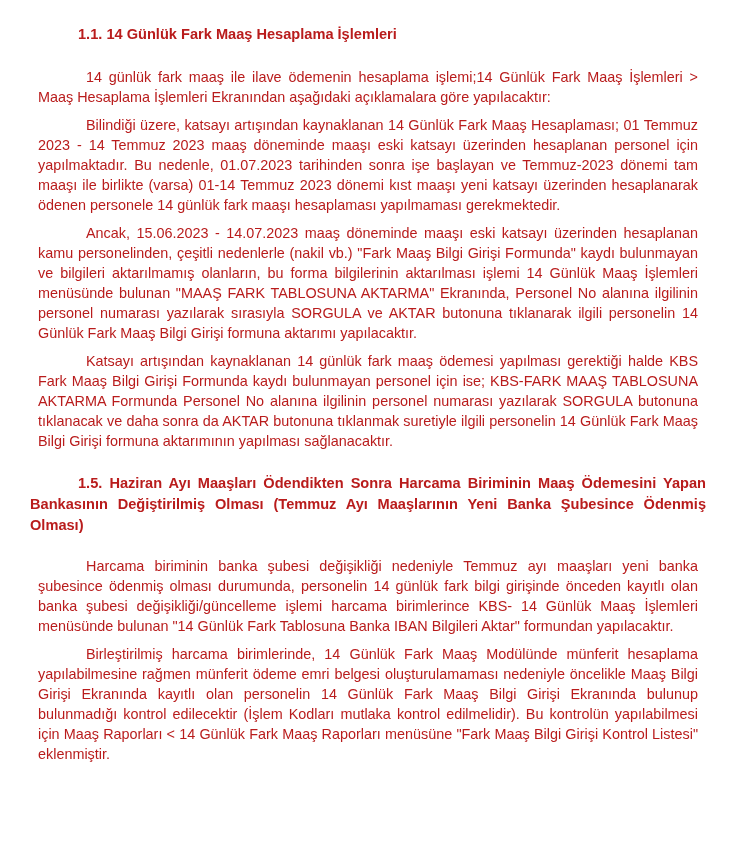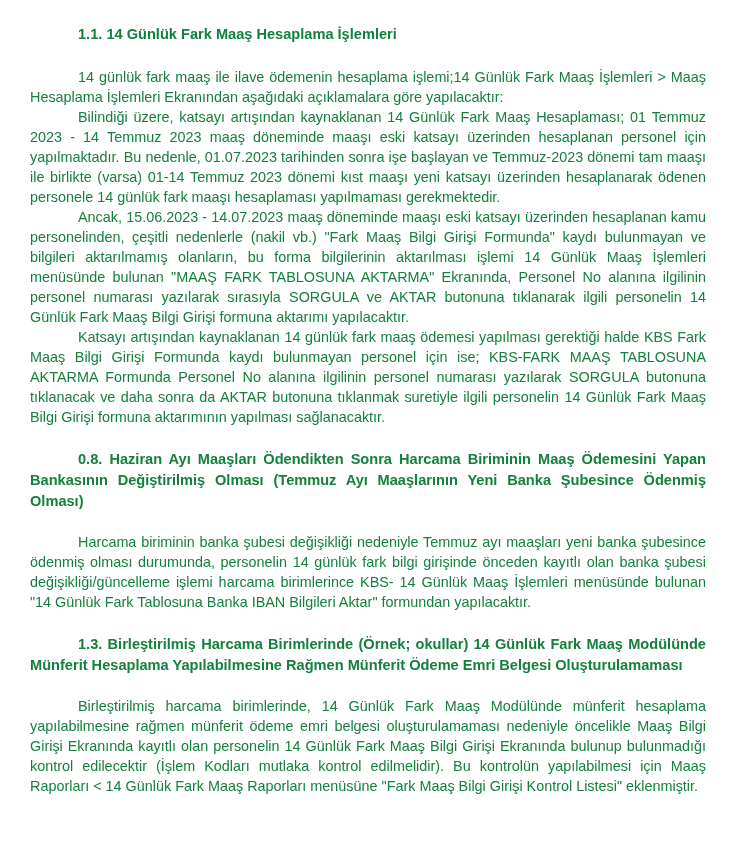--- a/index.html
+++ b/index.html
@@ -9,58 +9,57 @@
   }
   .page {
     width: 736px;
     height: 867px;
     box-sizing: border-box;
     background: #ffffff;
     padding: 24px 30px 20px 30px;
     font-family: "Liberation Sans", sans-serif;
     font-size: 14.4px;
     line-height: 20px;
-    color: #15803d;
+    color: #b91c1c;
     overflow: hidden;
   }
   .heading {
     font-weight: bold;
     font-size: 14.6px;
     text-align: justify;
     text-indent: 48px;
     margin: 22px 0 20px 0;
     line-height: 21px;
   }
   .heading.first {
     margin-top: 0;
     margin-bottom: 22px;
   }
   .para {
     text-align: justify;
     text-indent: 48px;
-    margin: 0;
+    margin: 8px;
   }
 </style>
 </head>
 <body>
 
 <div class="page">
 
   <h2 class="heading first">1.1. 14 Günlük Fark Maaş Hesaplama İşlemleri</h2>
 
   <p class="para">14 günlük fark maaş ile ilave ödemenin hesaplama işlemi;14 Günlük Fark Maaş İşlemleri &gt; Maaş Hesaplama İşlemleri Ekranından aşağıdaki açıklamalara göre yapılacaktır:</p>
 
   <p class="para">Bilindiği üzere, katsayı artışından kaynaklanan 14 Günlük Fark Maaş Hesaplaması; 01 Temmuz 2023 - 14 Temmuz 2023 maaş döneminde maaşı eski katsayı üzerinden hesaplanan personel için yapılmaktadır. Bu nedenle, 01.07.2023 tarihinden sonra işe başlayan ve Temmuz-2023 dönemi tam maaşı ile birlikte (varsa) 01-14 Temmuz 2023 dönemi kıst maaşı yeni katsayı üzerinden hesaplanarak ödenen personele 14 günlük fark maaşı hesaplaması yapılmaması gerekmektedir.</p>
 
   <p class="para">Ancak, 15.06.2023 - 14.07.2023 maaş döneminde maaşı eski katsayı üzerinden hesaplanan kamu personelinden, çeşitli nedenlerle (nakil vb.) "Fark Maaş Bilgi Girişi Formunda" kaydı bulunmayan ve bilgileri aktarılmamış olanların, bu forma bilgilerinin aktarılması işlemi 14 Günlük Maaş İşlemleri menüsünde bulunan "MAAŞ FARK TABLOSUNA AKTARMA" Ekranında, Personel No alanına ilgilinin personel numarası yazılarak sırasıyla SORGULA ve AKTAR butonuna tıklanarak ilgili personelin 14 Günlük Fark Maaş Bilgi Girişi formuna aktarımı yapılacaktır.</p>
 
   <p class="para">Katsayı artışından kaynaklanan 14 günlük fark maaş ödemesi yapılması gerektiği halde KBS Fark Maaş Bilgi Girişi Formunda kaydı bulunmayan personel için ise; KBS-FARK MAAŞ TABLOSUNA AKTARMA Formunda Personel No alanına ilgilinin personel numarası yazılarak SORGULA butonuna tıklanacak ve daha sonra da AKTAR butonuna tıklanmak suretiyle ilgili personelin 14 Günlük Fark Maaş Bilgi Girişi formuna aktarımının yapılması sağlanacaktır.</p>
 
 
-  <h2 class="heading">0.8. Haziran Ayı Maaşları Ödendikten Sonra Harcama Biriminin Maaş Ödemesini Yapan Bankasının Değiştirilmiş Olması (Temmuz Ayı Maaşlarının Yeni Banka Şubesince Ödenmiş Olması)</h2>
+  <h2 class="heading">1.5. Haziran Ayı Maaşları Ödendikten Sonra Harcama Biriminin Maaş Ödemesini Yapan Bankasının Değiştirilmiş Olması (Temmuz Ayı Maaşlarının Yeni Banka Şubesince Ödenmiş Olması)</h2>
 
   <p class="para">Harcama biriminin banka şubesi değişikliği nedeniyle Temmuz ayı maaşları yeni banka şubesince ödenmiş olması durumunda, personelin 14 günlük fark bilgi girişinde önceden kayıtlı olan banka şubesi değişikliği/güncelleme işlemi harcama birimlerince KBS- 14 Günlük Maaş İşlemleri menüsünde bulunan "14 Günlük Fark Tablosuna Banka IBAN Bilgileri Aktar" formundan yapılacaktır.</p>
 
-  <h2 class="heading">1.3. Birleştirilmiş Harcama Birimlerinde (Örnek; okullar) 14 Günlük Fark Maaş Modülünde Münferit Hesaplama Yapılabilmesine Rağmen Münferit Ödeme Emri Belgesi Oluşturulamaması</h2>
 
   <p class="para">Birleştirilmiş harcama birimlerinde, 14 Günlük Fark Maaş Modülünde münferit hesaplama yapılabilmesine rağmen münferit ödeme emri belgesi oluşturulamaması nedeniyle öncelikle Maaş Bilgi Girişi Ekranında kayıtlı olan personelin 14 Günlük Fark Maaş Bilgi Girişi Ekranında bulunup bulunmadığı kontrol edilecektir (İşlem Kodları mutlaka kontrol edilmelidir). Bu kontrolün yapılabilmesi için Maaş Raporları &lt; 14 Günlük Fark Maaş Raporları menüsüne "Fark Maaş Bilgi Girişi Kontrol Listesi" eklenmiştir.</p>
 
 </div>
 
 </body></html>

